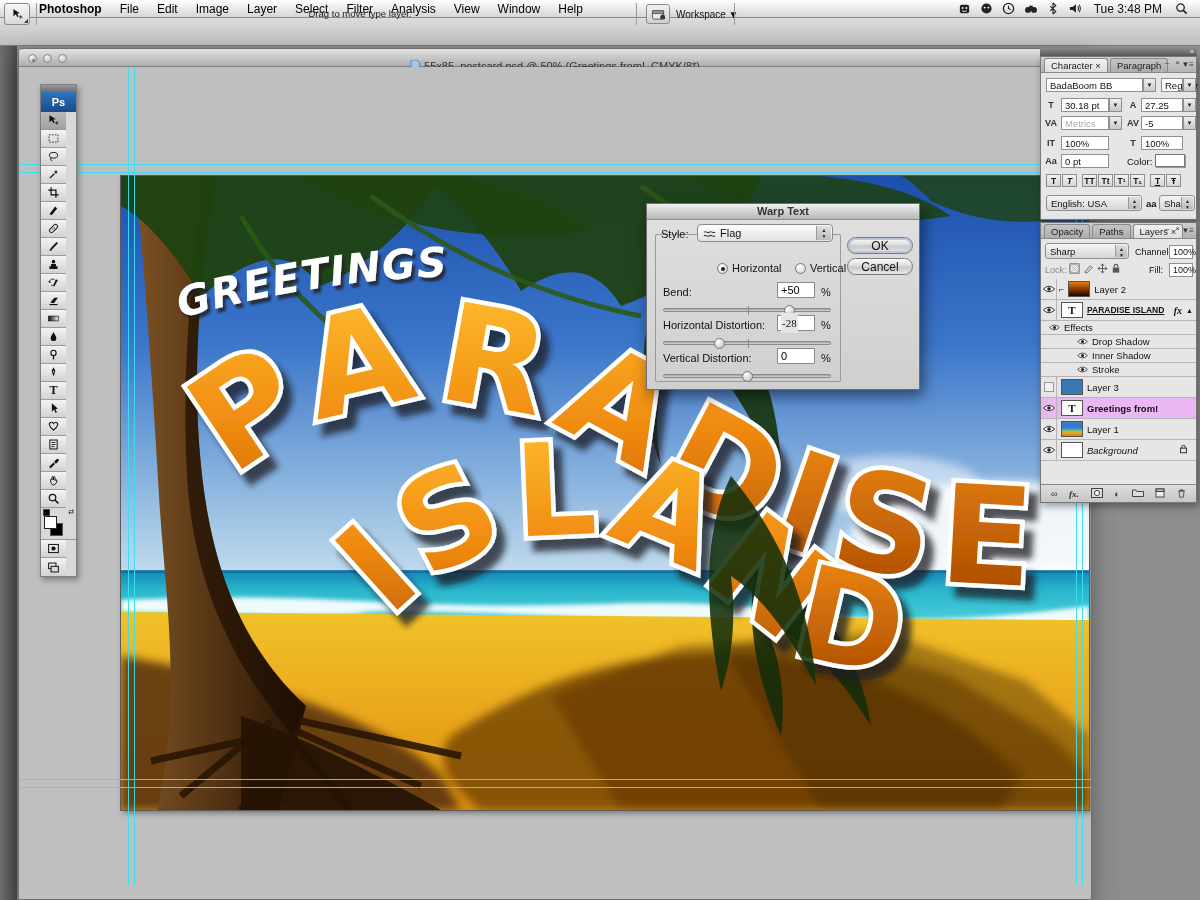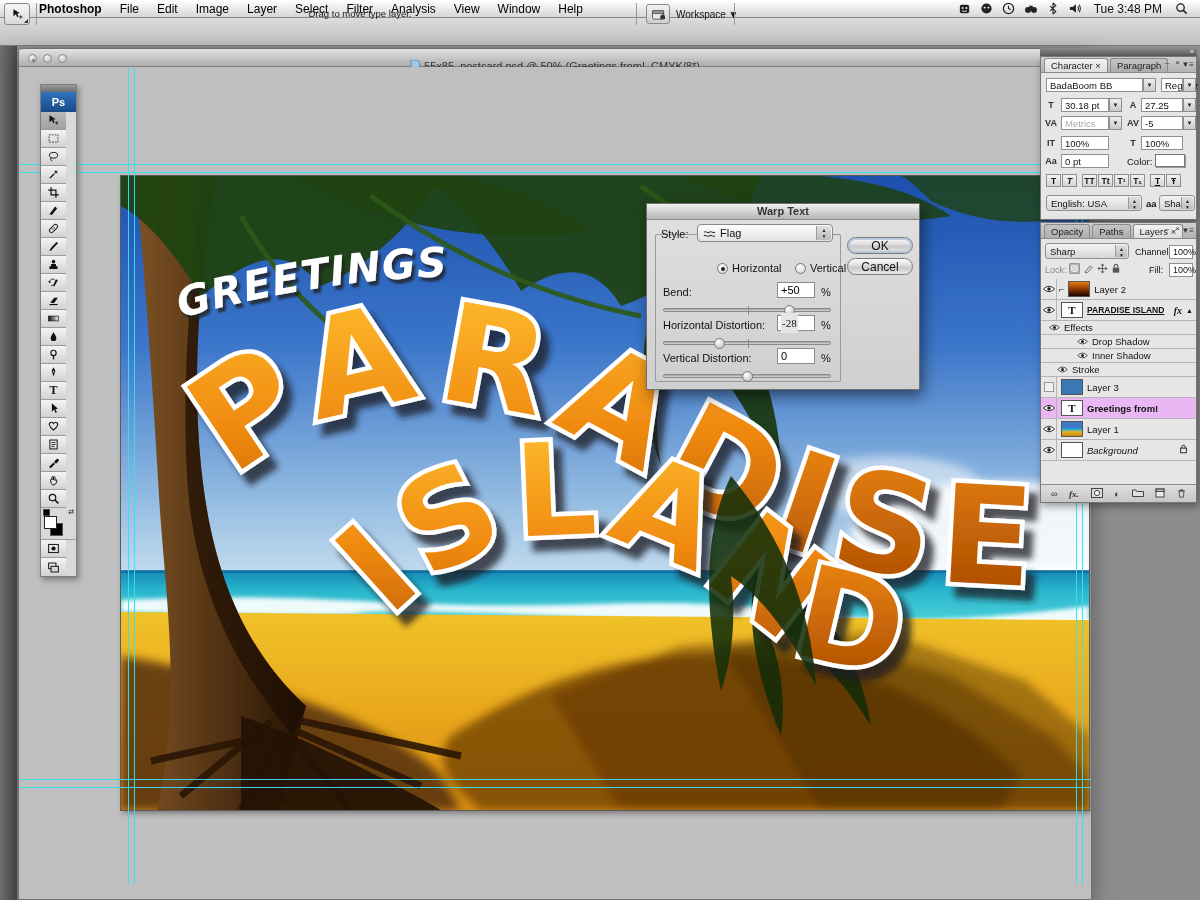--- a/index.html
+++ b/index.html
@@ -670,21 +670,21 @@
           </svg></span>
       <span class="lname" style="margin-left:4px">Drop Shadow</span>
     </div>
     <div class="lrow" style="height:14px; padding-left:36px">
       <span><svg width="11" height="7" viewBox="0 0 12 8">
             <path d="M0.5 4 Q6 -1.5 11.5 4 Q6 9.5 0.5 4 Z" fill="#fff" stroke="#333"></path>
             <circle cx="6" cy="4" r="1.8" fill="#222"></circle>
           </svg></span>
       <span class="lname" style="margin-left:4px">Inner Shadow</span>
     </div>
-    <div class="lrow" style="height:14px; padding-left:16px">
+    <div class="lrow" style="height:14px; padding-left:36px">
       <span><svg width="11" height="7" viewBox="0 0 12 8">
             <path d="M0.5 4 Q6 -1.5 11.5 4 Q6 9.5 0.5 4 Z" fill="#fff" stroke="#333"></path>
             <circle cx="6" cy="4" r="1.8" fill="#222"></circle>
           </svg></span>
       <span class="lname" style="margin-left:4px">Stroke</span>
     </div>
     <div class="lrow" style="height:21px">
       <div class="eyebox">
           <span style="width:10px;height:10px;border:1px solid #999;background:#f2f2f2;display:block"></span>
         </div>

